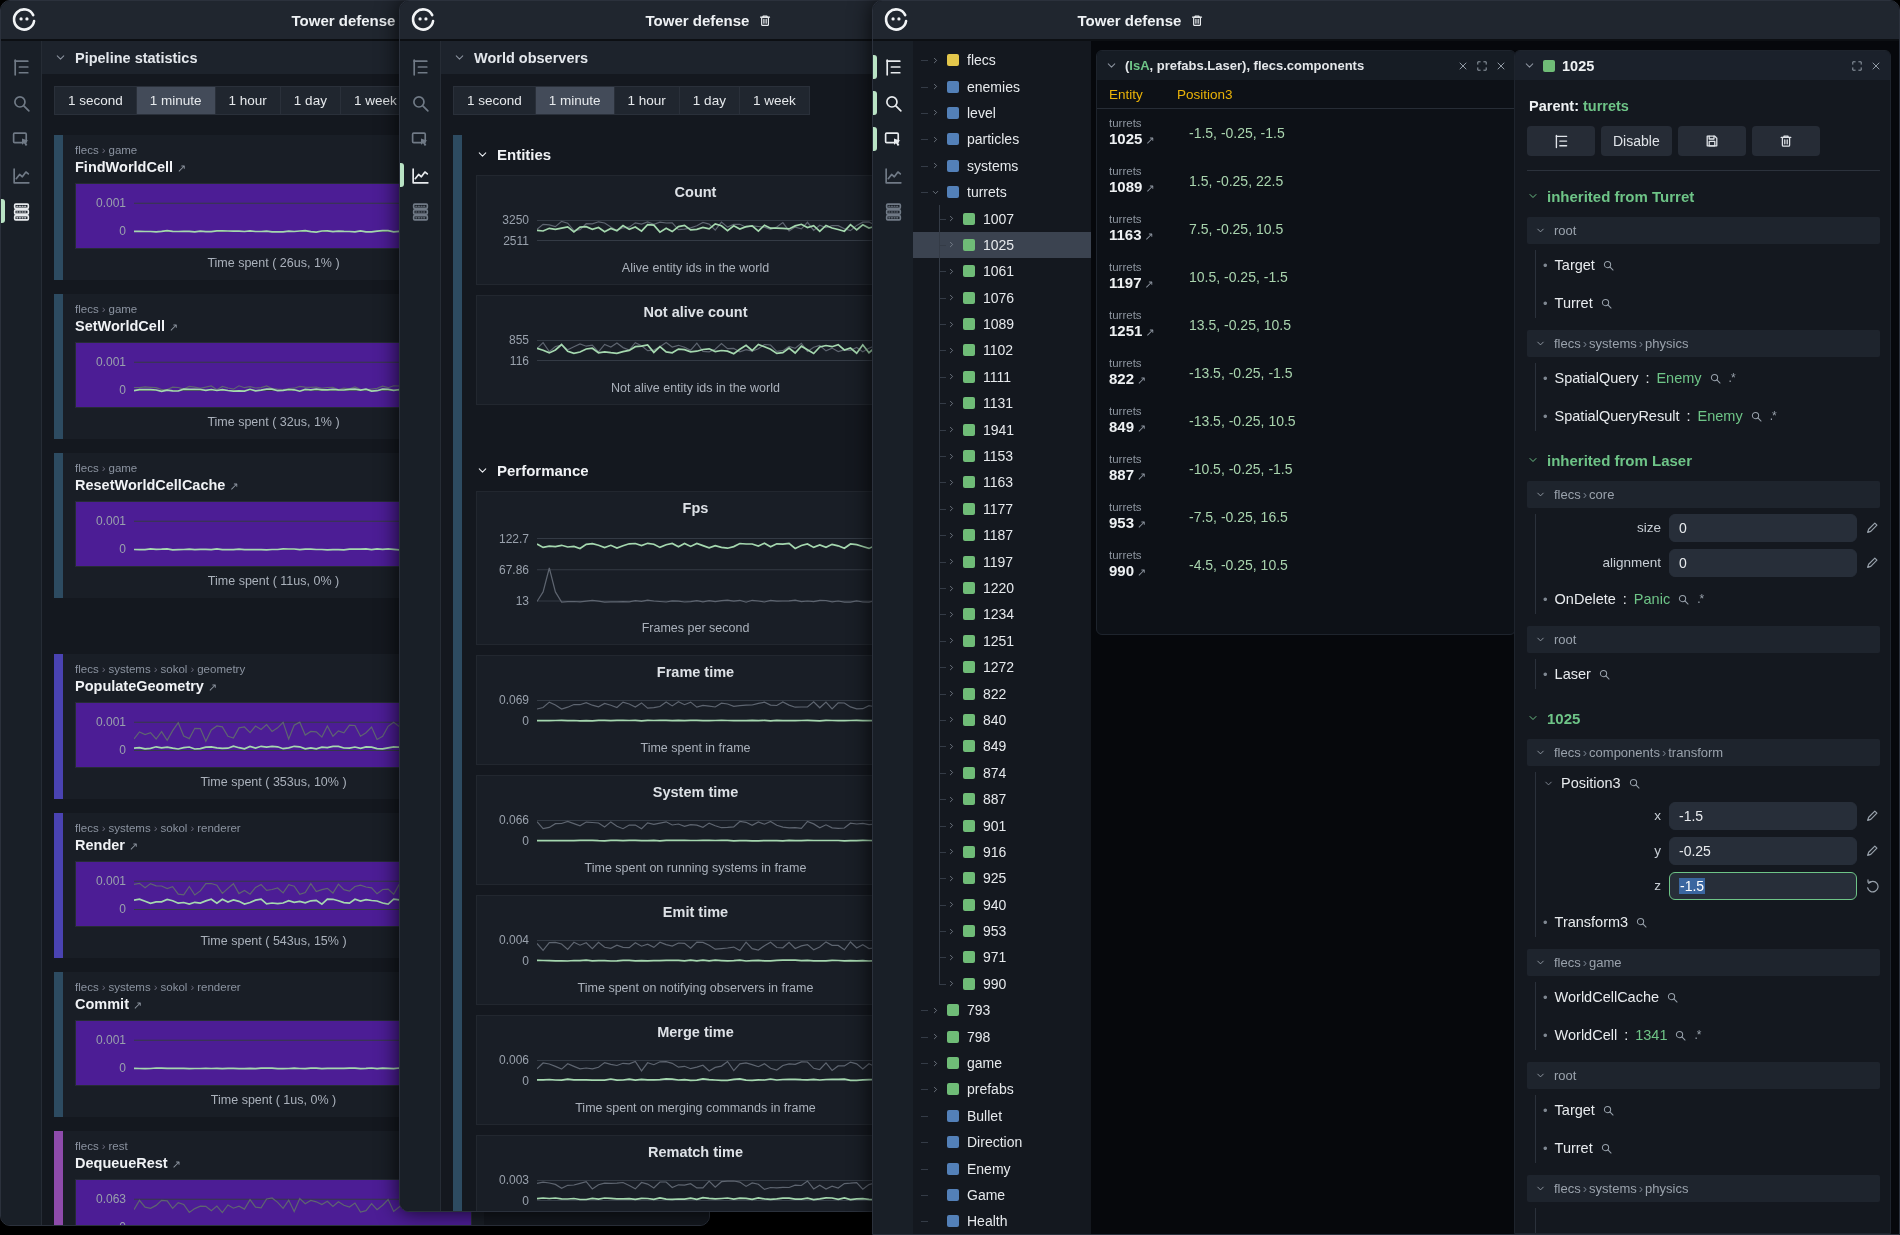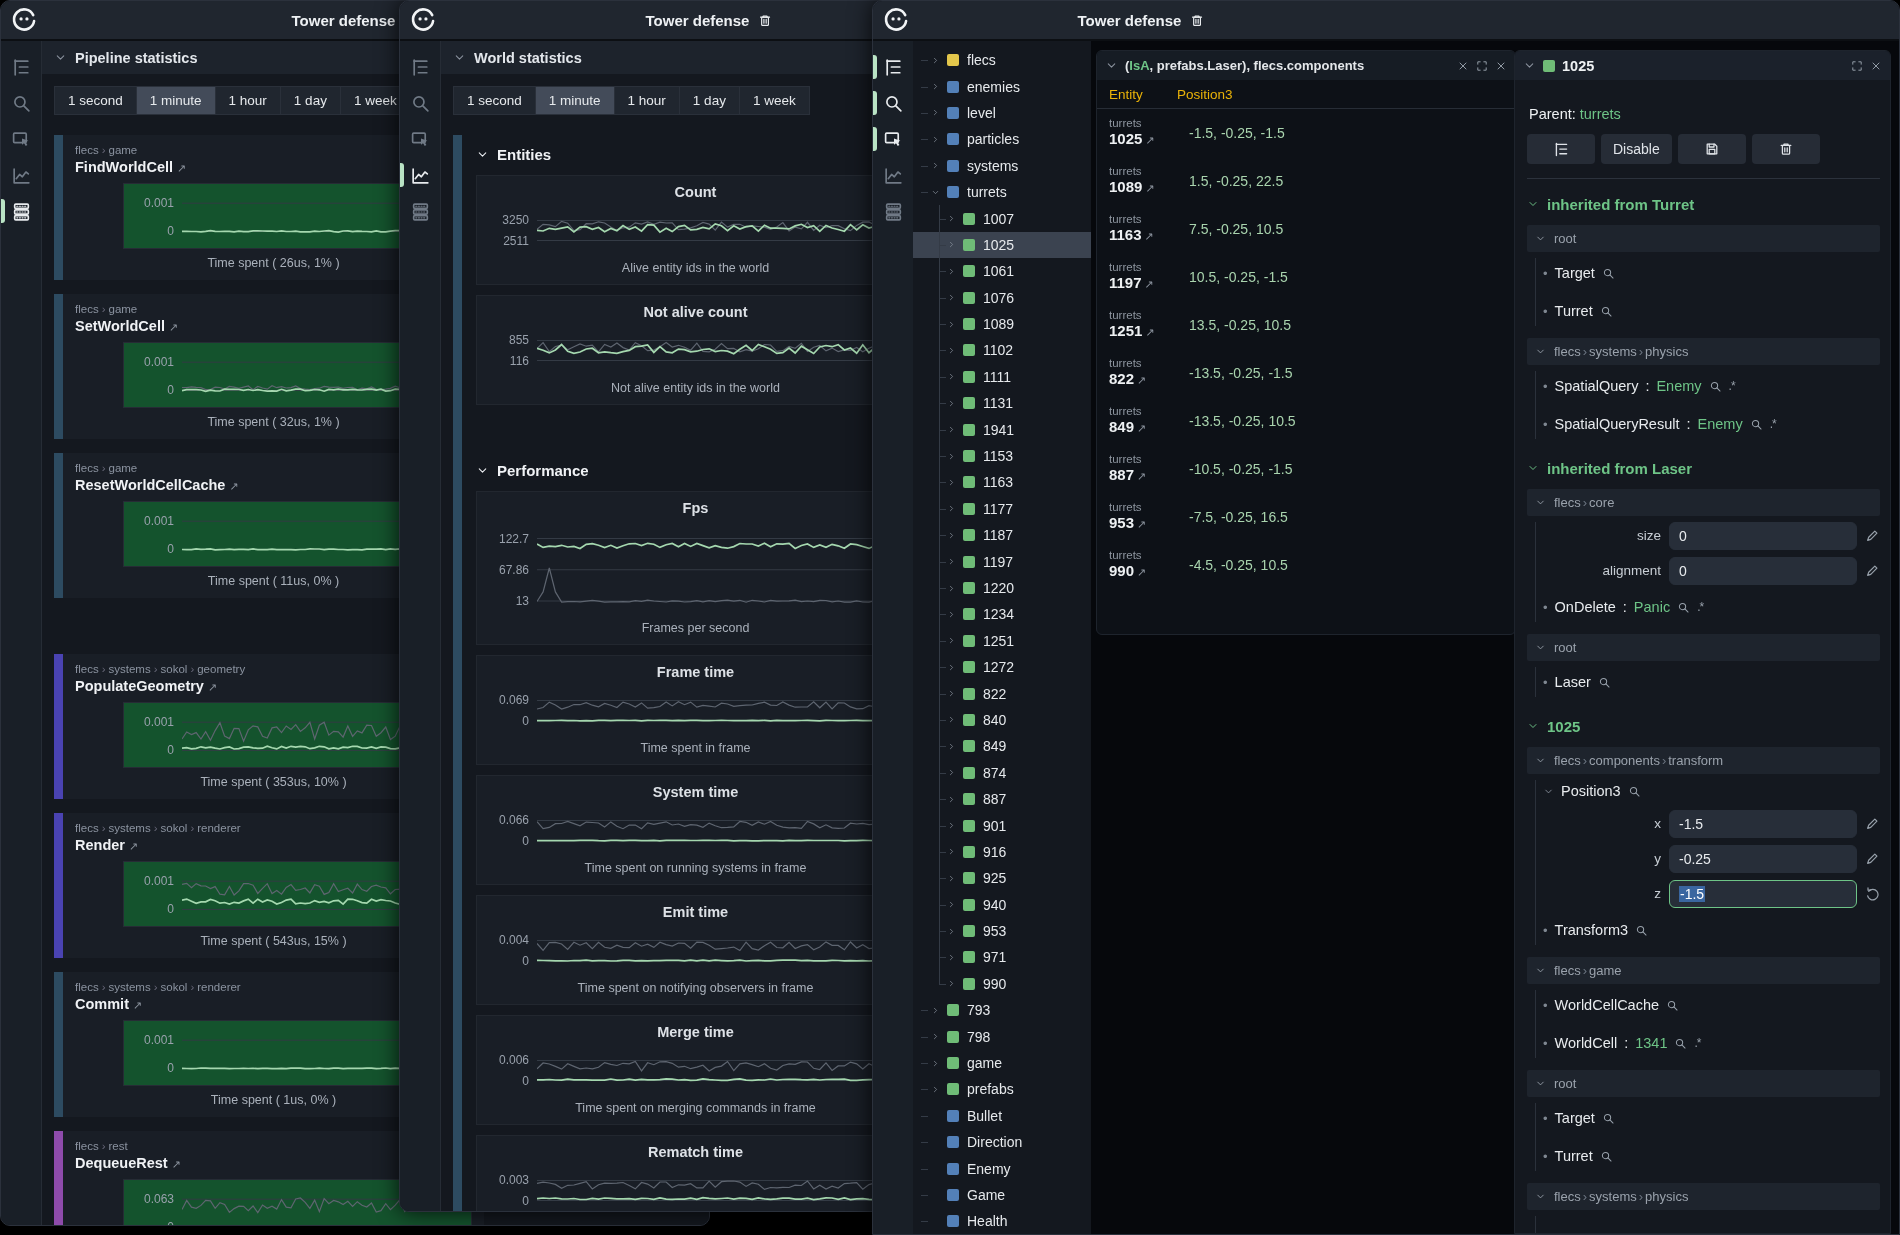--- a/index.html
+++ b/index.html
@@ -24,21 +24,21 @@
   .tbtn{background:#20262f;color:#e6e9ec;font-size:13.5px;padding:6px 13px;cursor:pointer;white-space:nowrap;}
   .tbtn.active{background:#434b59;}
   
   .card{display:flex;width:430px;margin-bottom:14px;background:#191e26;}
   .card .strip{width:9px;flex:0 0 auto;}
   .cardbody{flex:1;padding:9px 12px 10px 12px;min-width:0;}
   .crumb{font-size:11.5px;color:#8b93a0;margin-bottom:3px;}
   .crumb .sep{color:#667; padding:0 3px;}
   .ctitle{font-size:14.5px;font-weight:bold;color:#f0f2f5;margin-bottom:8px;}
   .ctitle .ne{font-size:11px;color:#8b939e;font-weight:normal;margin-left:4px;}
-  .plotrow{display:flex;border:1px solid #262c35;background:#14532d;margin-left:48px;}
+  .plotrow{display:flex;border:1px solid #262c35;background:#4c1d95;}
   .ylab{width:58px;position:relative;flex:0 0 auto;}
   .ylab div{position:absolute;right:8px;transform:translateY(-50%);font-size:12px;color:#99a1ac;}
   .plot{flex:1;min-width:0;}
   .plot svg{display:block;width:100%;}
   .caption{text-align:center;font-size:12.5px;color:#aab1bb;margin-top:7px;}
   .gapbefore{margin-top:56px;}
   
   .w2wrap{display:flex;width:470px;}
   .w2strip{width:9px;background:#2d4b61;flex:0 0 auto;}
   .w2col{flex:1;padding:4px 0 8px 14px;min-width:0;}
@@ -66,21 +66,21 @@
   .qent .p{font-size:11.5px;color:#8d959f;line-height:13px;}
   .qent .n{font-size:15px;font-weight:bold;color:#eef1f3;line-height:18px;}
   .qent .ne{font-size:11px;color:#8b939e;font-weight:normal;margin-left:3px;}
   .qval{font-size:14px;color:#a9d4ae;}
   
   .insp{position:absolute;left:641px;top:9px;width:375px;bottom:0;background:#14181f;border:1px solid #1e242d;border-radius:6px 6px 0 0;overflow:hidden;display:flex;flex-direction:column;}
   .ihead{height:29px;background:#1b212b;display:flex;align-items:center;padding:0 8px;gap:7px;flex:0 0 auto;}
   .ihead .sq{margin:0;}
   .ihead .t{color:#eef1f3;font-weight:bold;font-size:14.5px;flex:1;}
   .ibody{flex:1;overflow:hidden;padding:10px 10px 0 12px;}
-  .iparent{font-size:14.5px;color:#eef1f3;font-weight:normal;margin:16px 0 12px 2px;}
+  .iparent{font-size:14.5px;color:#eef1f3;font-weight:bold;margin:8px 0 12px 2px;}
   .iparent .v{color:#6ec487;}
   .ibtns{display:flex;gap:6px;margin-bottom:14px;}
   .ibtn{background:#262c36;border-radius:4px;height:30px;min-width:44px;display:flex;align-items:center;justify-content:center;
     color:#dfe3e8;font-size:14px;padding:0 12px;cursor:pointer;}
   .idiv{height:1px;background:#2c323c;margin:0 0 6px 0;}
   .isec{display:flex;align-items:center;gap:8px;color:#6ec487;font-size:15px;font-weight:bold;height:26px;margin:12px 0 4px 0;}
   .ipath{display:flex;align-items:center;gap:8px;background:#1e242d;height:27px;margin:8px 0 2px 0;padding-left:8px;
     color:#9aa2ac;font-size:13px;border-radius:2px;}
   .ipath .sep{color:#6b7480;padding:0 2px;}
   .igroup{position:relative;padding-left:16px;}
@@ -423,21 +423,21 @@
           </div>
         </div>
       </div>
     <div class="main">
       <div class="ptitle">
         <span class="chev">
             <svg style="width:13px;height:13px;" viewBox="0 0 20 20" fill="none" stroke="currentColor" stroke-width="1.6" stroke-linecap="round" stroke-linejoin="round">
               <path d="M5 7.5l5 5 5-5"></path>
             </svg>
           </span>
-        <span>World statistics</span>
+        <span>World observers</span>
       </div>
       <div class="content">
         <div class="timerow" id="tr2">
             <span class="tbtn ">1 second</span>
             <span class="tbtn active">1 minute</span>
             <span class="tbtn ">1 hour</span>
             <span class="tbtn ">1 day</span>
             <span class="tbtn ">1 week</span>
           </div>
         <div class="w2wrap">

